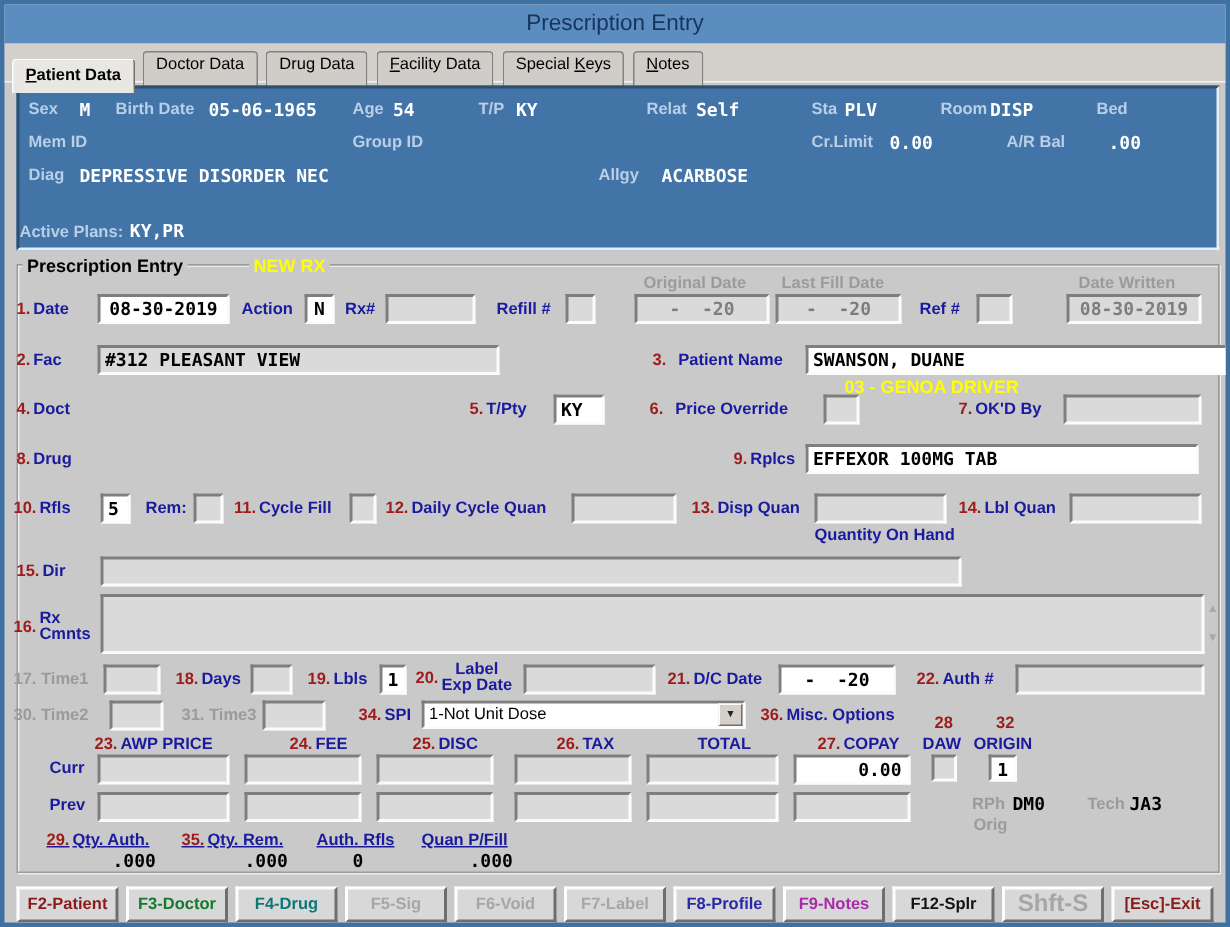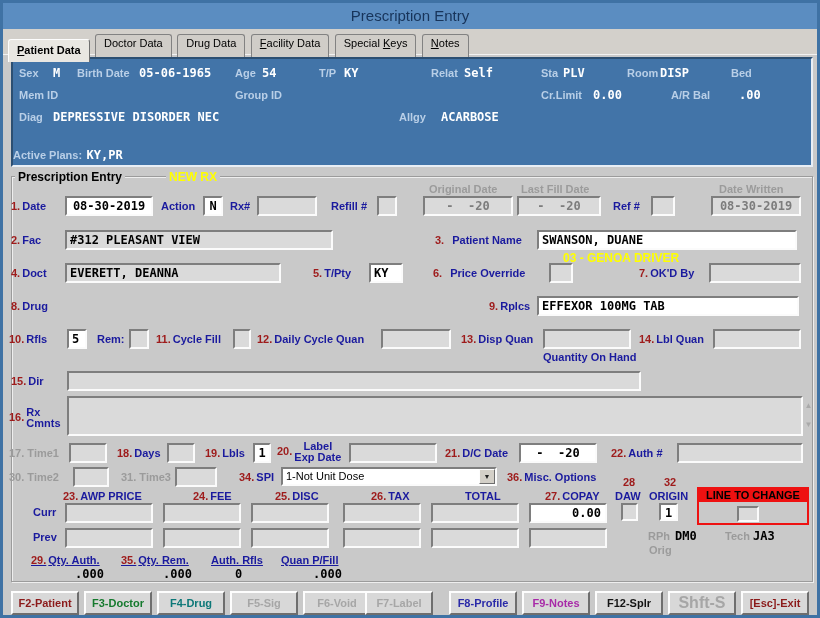--- a/index.html
+++ b/index.html
@@ -148,25 +148,24 @@
   <div class="glabel" style="left:518px;top:180px">Last Fill Date</div>
   <div class="fld center dis" style="left:514px;top:193px;width:84px">-  -20</div>
   <div class="lbl" style="left:610px;top:197px"><span>Ref #</span></div>
   <div class="fld" style="left:648px;top:193px;width:24px"></div>
   <div class="glabel" style="left:716px;top:180px">Date Written</div>
   <div class="fld center dis" style="left:708px;top:193px;width:90px">08-30-2019</div>
 
   <div class="lbl" style="left:8px;top:231px"><span class="num">2.</span><span>Fac</span></div>
   <div class="fld" style="left:62px;top:227px;width:268px">#312 PLEASANT VIEW</div>
   <div class="lbl" style="left:432px;top:231px"><span class="num">3.</span><span style="margin-left:6px">Patient Name</span></div>
-  <div class="fld white" style="left:534px;top:227px;width:260px">SWANSON, DUANE</div>
+  <div class="fld white" style="left:534px;top:227px;width:282px">SWANSON, DUANE</div>
   <div class="yellow-note" style="left: 560px; top: 248px; color: rgb(255, 255, 0);">03 - GENOA DRIVER</div>
 
   <div class="lbl" style="left:8px;top:264px"><span class="num">4.</span><span>Doct</span></div>
-  <div class="fld" style="left:62px;top:260px;width:216px">EVERETT, DEANNA</div>
   <div class="lbl" style="left:310px;top:264px"><span class="num">5.</span><span>T/Pty</span></div>
   <div class="fld white" style="left:366px;top:260px;width:34px">KY</div>
   <div class="lbl" style="left:430px;top:264px"><span class="num">6.</span><span style="margin-left:6px">Price Override</span></div>
   <div class="fld" style="left:546px;top:260px;width:24px"></div>
   <div class="lbl" style="left:636px;top:264px"><span class="num">7.</span><span>OK'D By</span></div>
   <div class="fld" style="left:706px;top:260px;width:92px"></div>
 
   <div class="lbl" style="left:8px;top:297px"><span class="num">8.</span><span>Drug</span></div>
   <div class="lbl" style="left:486px;top:297px"><span class="num">9.</span><span>Rplcs</span></div>
   <div class="fld white" style="left:534px;top:293px;width:262px">EFFEXOR 100MG TAB</div>
@@ -218,24 +217,20 @@
 
   <div class="lbl" style="left:60px;top:487px"><span class="num">23.</span><span>AWP PRICE</span></div>
   <div class="lbl" style="left:190px;top:487px"><span class="num">24.</span><span>FEE</span></div>
   <div class="lbl" style="left:272px;top:487px"><span class="num">25.</span><span>DISC</span></div>
   <div class="lbl" style="left:368px;top:487px"><span class="num">26.</span><span>TAX</span></div>
   <div class="lbl" style="left:462px;top:487px">TOTAL</div>
   <div class="lbl" style="left:542px;top:487px"><span class="num">27.</span><span>COPAY</span></div>
   <div class="lbl" style="left:612px;top:487px">DAW</div>
   <div class="lbl" style="left:646px;top:487px">ORIGIN</div>
 
-  <div class="ltc">
-    <span class="ltc-hdr">LINE TO CHANGE</span>
-    <span class="ltc-fld"></span>
-  </div>
 
   <div class="lbl" style="left:30px;top:503px">Curr</div>
   <div class="fld" style="left:62px;top:500px;width:88px"></div>
   <div class="fld" style="left:160px;top:500px;width:78px"></div>
   <div class="fld" style="left:248px;top:500px;width:78px"></div>
   <div class="fld" style="left:340px;top:500px;width:78px"></div>
   <div class="fld" style="left:428px;top:500px;width:88px"></div>
   <div class="fld white right" style="left:526px;top:500px;width:78px">0.00</div>
   <div class="fld" style="left:618px;top:500px;width:17px;height:18px"></div>
   <div class="fld white center" style="left:656px;top:500px;width:19px;height:18px">1</div>
@@ -261,20 +256,20 @@
   <div class="qval" style="left:72px;top:564px">.000</div>
   <div class="qval" style="left:160px;top:564px">.000</div>
   <div class="qval" style="left:232px;top:564px">0</div>
   <div class="qval" style="left:310px;top:564px">.000</div>
 
   <button class="fkey" style="left: 8px; color: rgb(139, 26, 26);">F2-Patient</button>
   <button class="fkey" style="left: 81px; color: rgb(21, 122, 46);">F3-Doctor</button>
   <button class="fkey" style="left: 154px; color: rgb(13, 120, 120);">F4-Drug</button>
   <button class="fkey" style="left: 227px; color: rgb(166, 166, 166);">F5-Sig</button>
   <button class="fkey" style="left: 300px; color: rgb(166, 166, 166);">F6-Void</button>
-  <button class="fkey" style="left: 362px; color: rgb(166, 166, 166);">F7-Label</button>
+  <button class="fkey" style="left: 373px; color: rgb(166, 166, 166);">F7-Label</button>
   <button class="fkey" style="left: 446px; color: rgb(42, 42, 168);">F8-Profile</button>
   <button class="fkey" style="left: 519px; color: rgb(168, 42, 168);">F9-Notes</button>
   <button class="fkey" style="left: 592px; color: rgb(20, 20, 20);">F12-Splr</button>
   <button class="fkey small" style="left: 665px; color: rgb(166, 166, 166);">Shft-S Status</button>
   <button class="fkey" style="left: 738px; color: rgb(139, 26, 26);">[Esc]-Exit</button>
 
 </div>
 
 </body></html>

